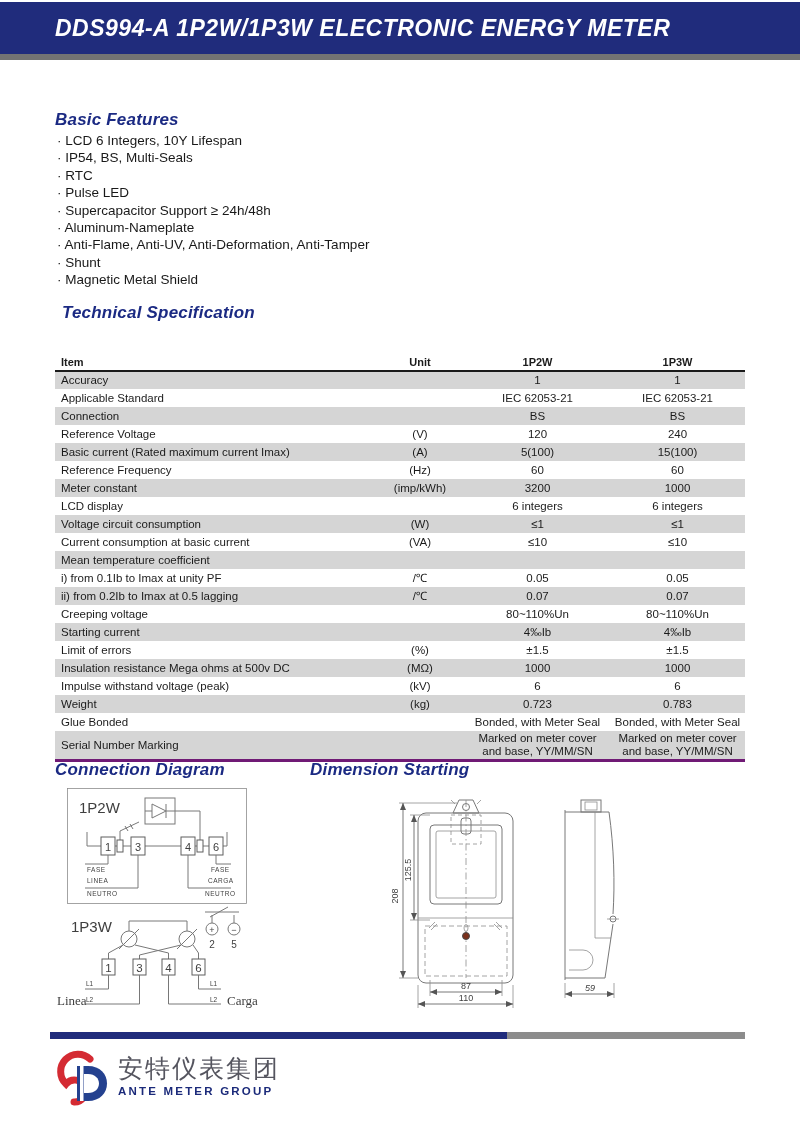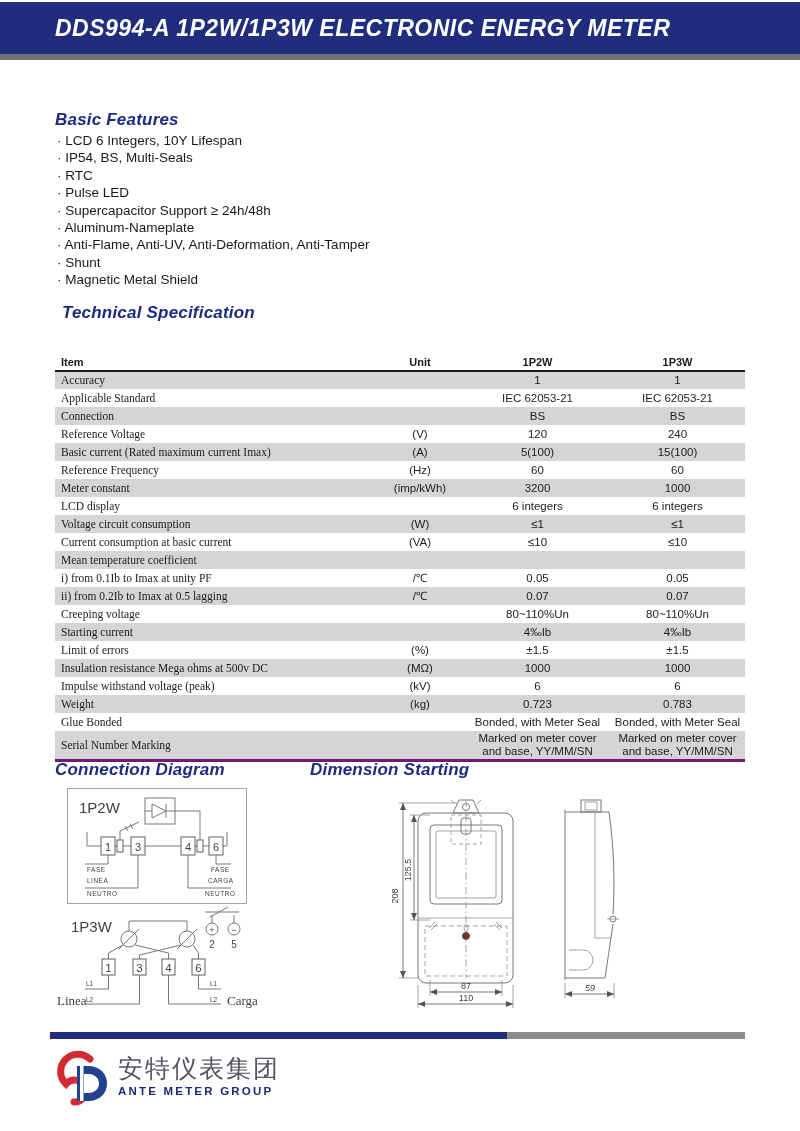--- a/index.html
+++ b/index.html
@@ -36,21 +36,21 @@
     border-collapse:collapse; font-size:11.5px; line-height:13px;
     border-bottom:3px solid #701a75;
     margin-top:24px;
   }
   .spec-table th {
     font-size:11px; font-weight:bold; text-align:center;
     border-bottom:2px solid #1a1a1a; height:17px; padding:0 4px;
   }
   .spec-table th.c-item { text-align:left; padding-left:6px; }
   .spec-table td { height:18px; padding:1px 4px; text-align:center; }
-  .spec-table td.c-item { text-align:left; padding-left:6px;font-family:Liberation Serif, serif; }
+  .spec-table td.c-item { text-align:left; padding-left:6px; }
   .spec-table col.w-item { width:320px; }
   .spec-table col.w-unit { width:90px; }
   .spec-table col.w-v1  { width:145px; }
   .spec-table col.w-v2  { width:135px; }
   .spec-table tbody tr:nth-child(odd) td { background:#d5d5d5; }
   
   .diag { position:absolute; }
   .diag text { fill:#3f3f3f; }
   .dstroke { stroke:#787878; fill:none; stroke-width:1; }
   .dthin   { stroke:#8d8d8d; fill:none; stroke-width:0.8; }

